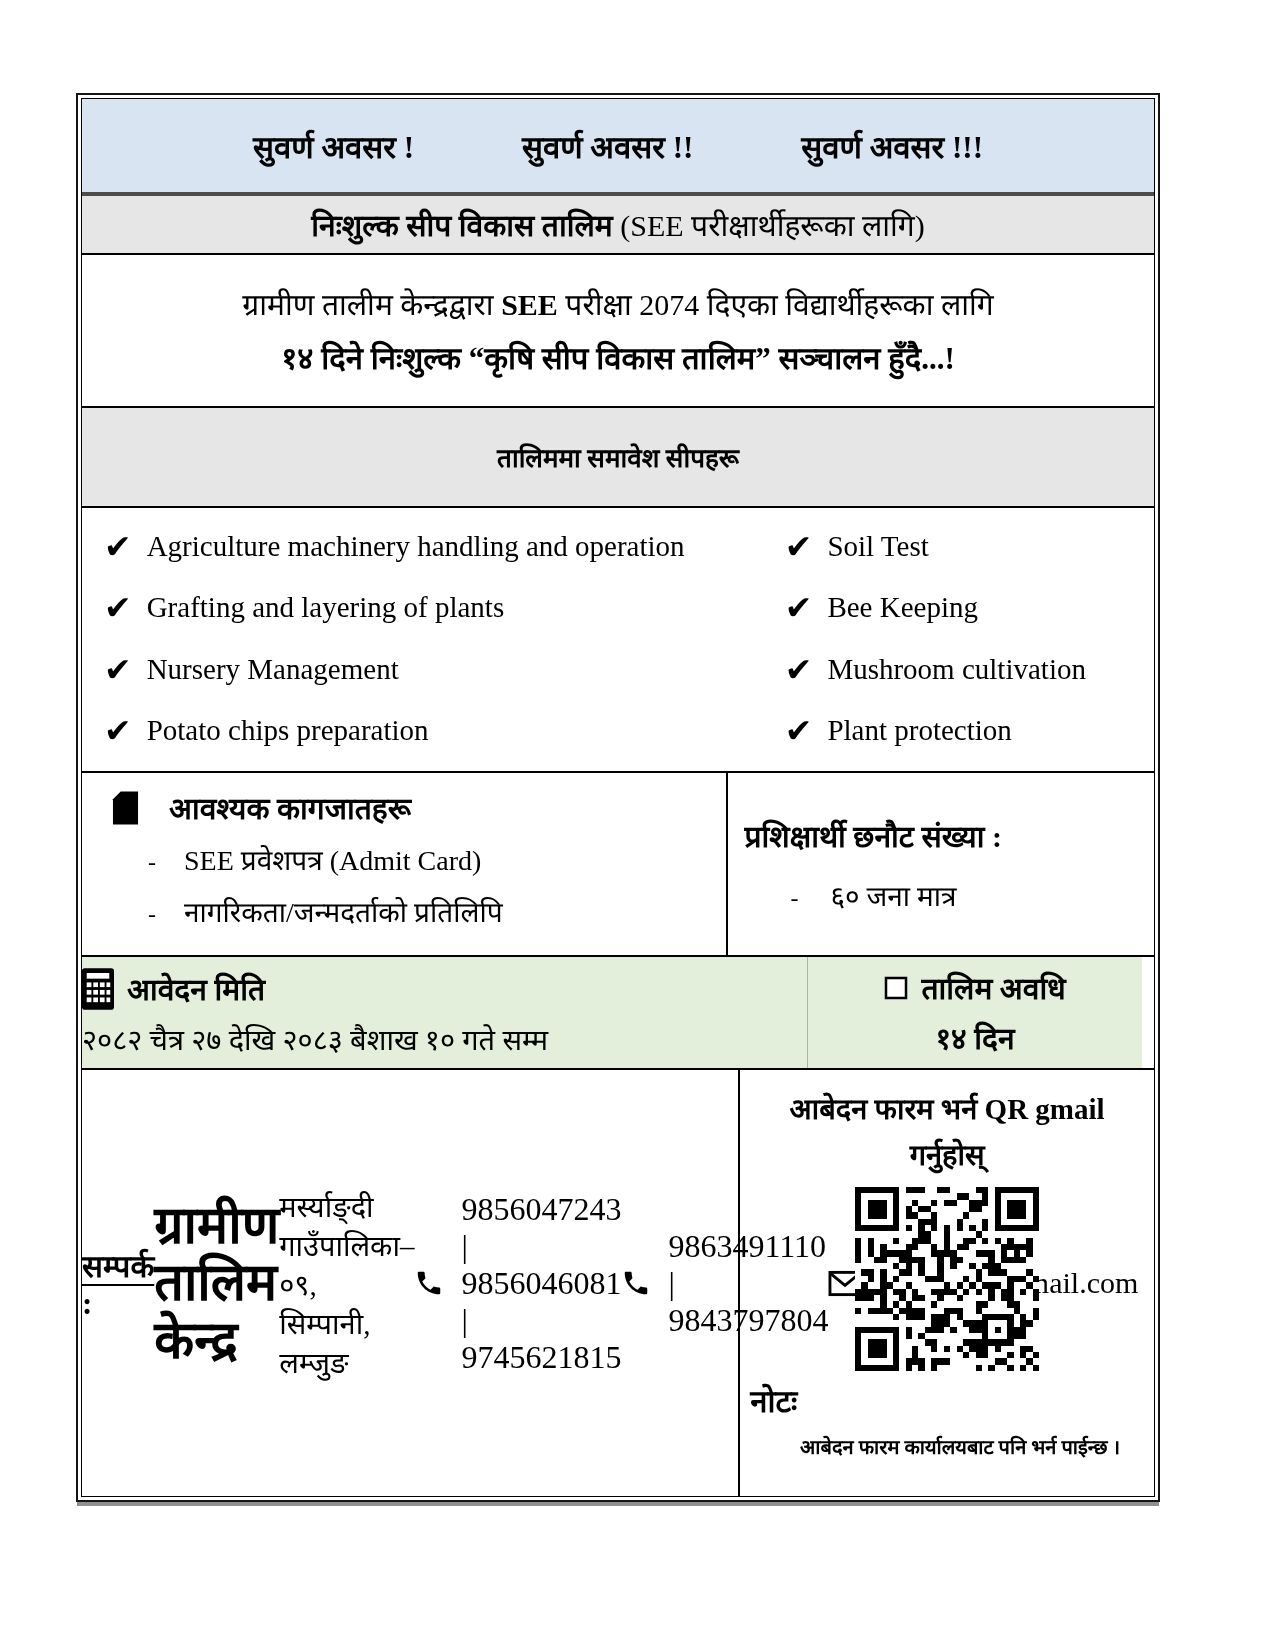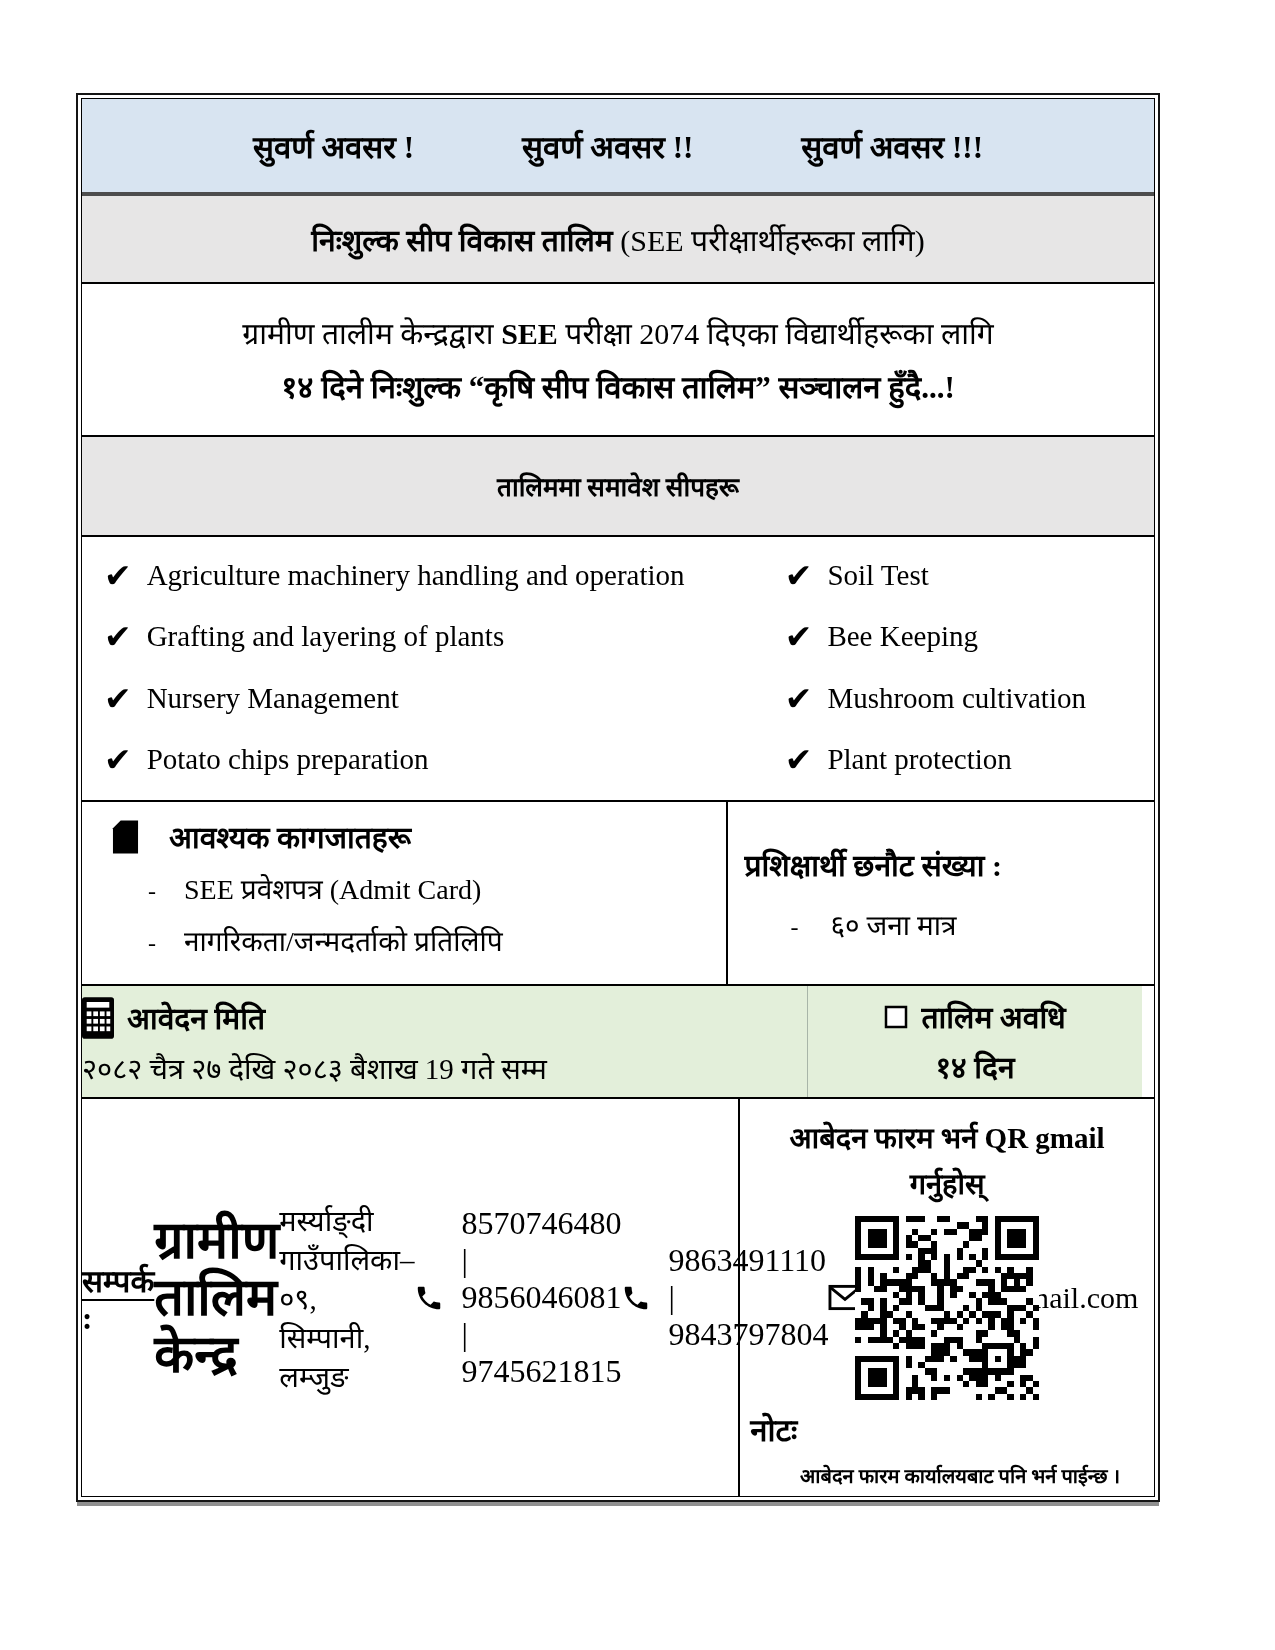--- a/index.html
+++ b/index.html
@@ -30,21 +30,21 @@
 
   
   .banner{
     height:97px;background:var(--banner-bg);
     border-bottom:4px solid #4d4d4d;
     display:flex;align-items:center;justify-content:center;gap:108px;
     font-weight:bold;font-size:31px;
   }
   
   .subtitle{
-    height:88px;background:var(--section-bg);
+    height:59px;background:var(--section-bg);
     border-bottom:2px solid var(--border-dark);
     display:flex;align-items:center;justify-content:center;
     font-size:30px;white-space:pre;
   }
   .subtitle .b{font-weight:bold;}
   
   .intro{
     height:153px;border-bottom:2px solid var(--border-dark);
     display:flex;flex-direction:column;align-items:center;justify-content:center;gap:12px;
   }
@@ -221,21 +221,21 @@
                     <rect x="26" y="23" width="4" height="5"></rect>
                   <rect x="5" y="31" width="5" height="5"></rect>
                     <rect x="12" y="31" width="5" height="5"></rect>
                     <rect x="19" y="31" width="5" height="5"></rect>
                     <rect x="26" y="31" width="4" height="5"></rect>
                 </g>
               </svg>
             </span>
             <span>आवेदन मिति</span>
           </div>
-          <div class="apply-date">२०८२ चैत्र २७ देखि  २०८३ बैशाख 19 गते सम्म</div>
+          <div class="apply-date">२०८२ चैत्र २७ देखि  २०८३ बैशाख १० गते सम्म</div>
         </div>
         <div class="apply-right">
           <div class="hrow">
             <span class="icon">
               <svg width="24" height="24" viewBox="0 0 24 24">
                   <rect x="2" y="2" width="20" height="20" fill="#fff" stroke="#000" stroke-width="2.5"></rect>
                 </svg>
             </span>
             <span>तालिम अवधि</span>
           </div>
@@ -248,21 +248,21 @@
       <div class="contact-left">
         <div class="contact-header"><span class="u">सम्पर्क</span><span> :</span></div>
         <div class="org">ग्रामीण तालिम केन्द्र</div>
         <div class="address">मर्स्याङ्दी गाउँपालिका–०९, सिम्पानी, लम्जुङ</div>
         <div class="phone-row">
           <span class="icon">
             <svg width="30" height="30" viewBox="0 0 24 24">
                 <path fill="#000" d="M6.62 10.79c1.44 2.83 3.76 5.14 6.59 6.59l2.2-2.2c.27-.27.67-.36 1.02-.24 1.12.37 2.33.57 3.57.57.55 0 1 .45 1 1V20c0 .55-.45 1-1 1-9.39 0-17-7.61-17-17 0-.55.45-1 1-1h3.5c.55 0 1 .45 1 1 0 1.25.2 2.45.57 3.57.11.35.03.74-.25 1.02l-2.2 2.2z"></path>
               </svg>
           </span>
-          <span>8570746480 | 9856046081 | 9745621815</span>
+          <span>9856047243 | 9856046081 | 9745621815</span>
         </div>
         <div class="phone-row">
           <span class="icon">
             <svg width="30" height="30" viewBox="0 0 24 24">
                 <path fill="#000" d="M6.62 10.79c1.44 2.83 3.76 5.14 6.59 6.59l2.2-2.2c.27-.27.67-.36 1.02-.24 1.12.37 2.33.57 3.57.57.55 0 1 .45 1 1V20c0 .55-.45 1-1 1-9.39 0-17-7.61-17-17 0-.55.45-1 1-1h3.5c.55 0 1 .45 1 1 0 1.25.2 2.45.57 3.57.11.35.03.74-.25 1.02l-2.2 2.2z"></path>
               </svg>
           </span>
           <span>9863491110 | 9843797804</span>
         </div>
         <div class="email-row">

